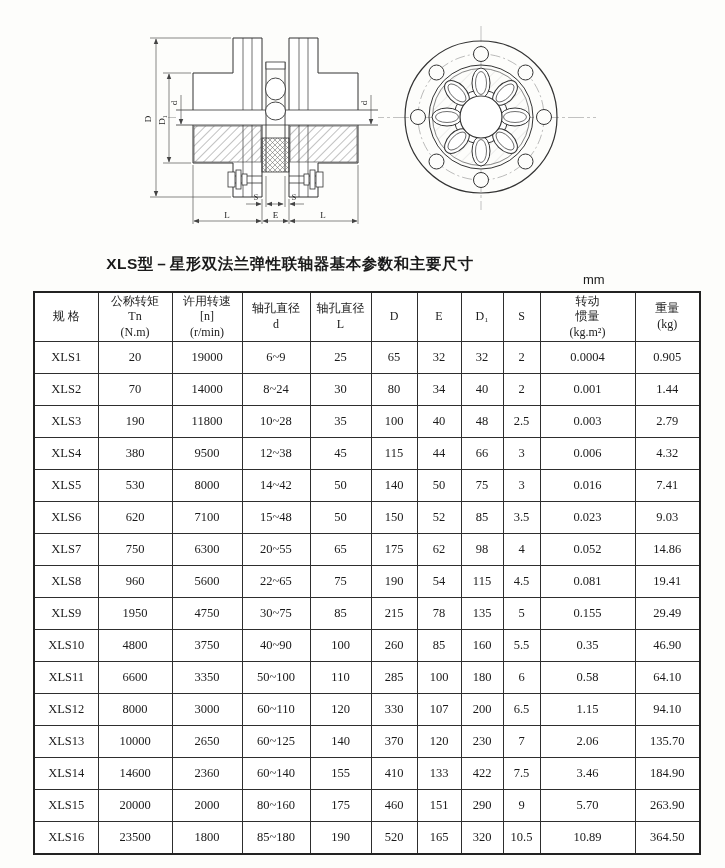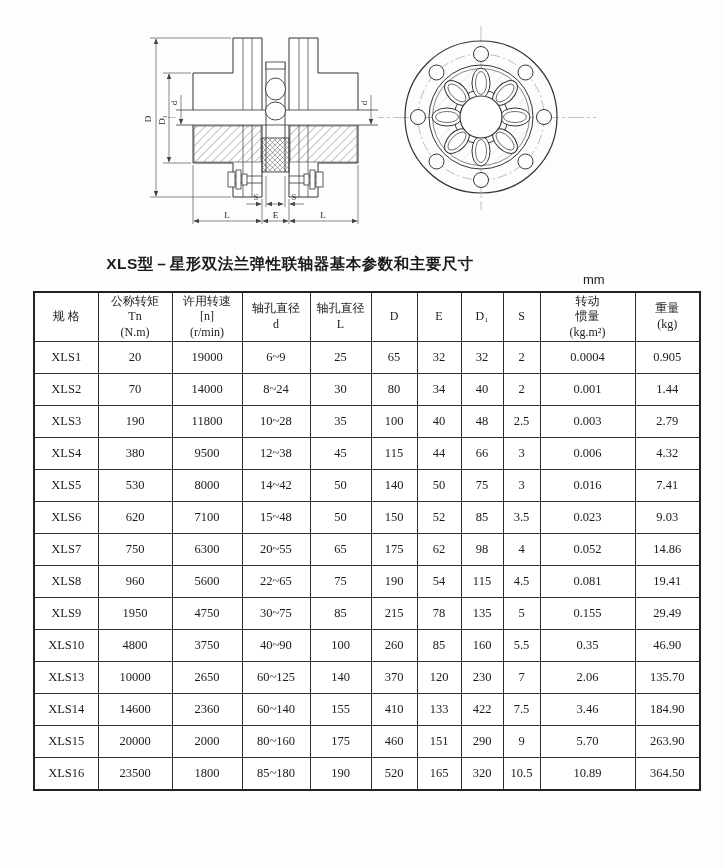--- a/index.html
+++ b/index.html
@@ -365,20 +365,46 @@
           <td>40~90</td>
           <td>100</td>
           <td>260</td>
           <td>85</td>
           <td>160</td>
           <td>5.5</td>
           <td>0.35</td>
           <td>46.90</td>
         </tr>
         <tr>
+          <td>XLS11</td>
+          <td>6600</td>
+          <td>3350</td>
+          <td>50~100</td>
+          <td>110</td>
+          <td>285</td>
+          <td>100</td>
+          <td>180</td>
+          <td>6</td>
+          <td>0.58</td>
+          <td>64.10</td>
+        </tr>
+        <tr>
+          <td>XLS12</td>
+          <td>8000</td>
+          <td>3000</td>
+          <td>60~110</td>
+          <td>120</td>
+          <td>330</td>
+          <td>107</td>
+          <td>200</td>
+          <td>6.5</td>
+          <td>1.15</td>
+          <td>94.10</td>
+        </tr>
+        <tr>
           <td>XLS13</td>
           <td>10000</td>
           <td>2650</td>
           <td>60~125</td>
           <td>140</td>
           <td>370</td>
           <td>120</td>
           <td>230</td>
           <td>7</td>
           <td>2.06</td>

